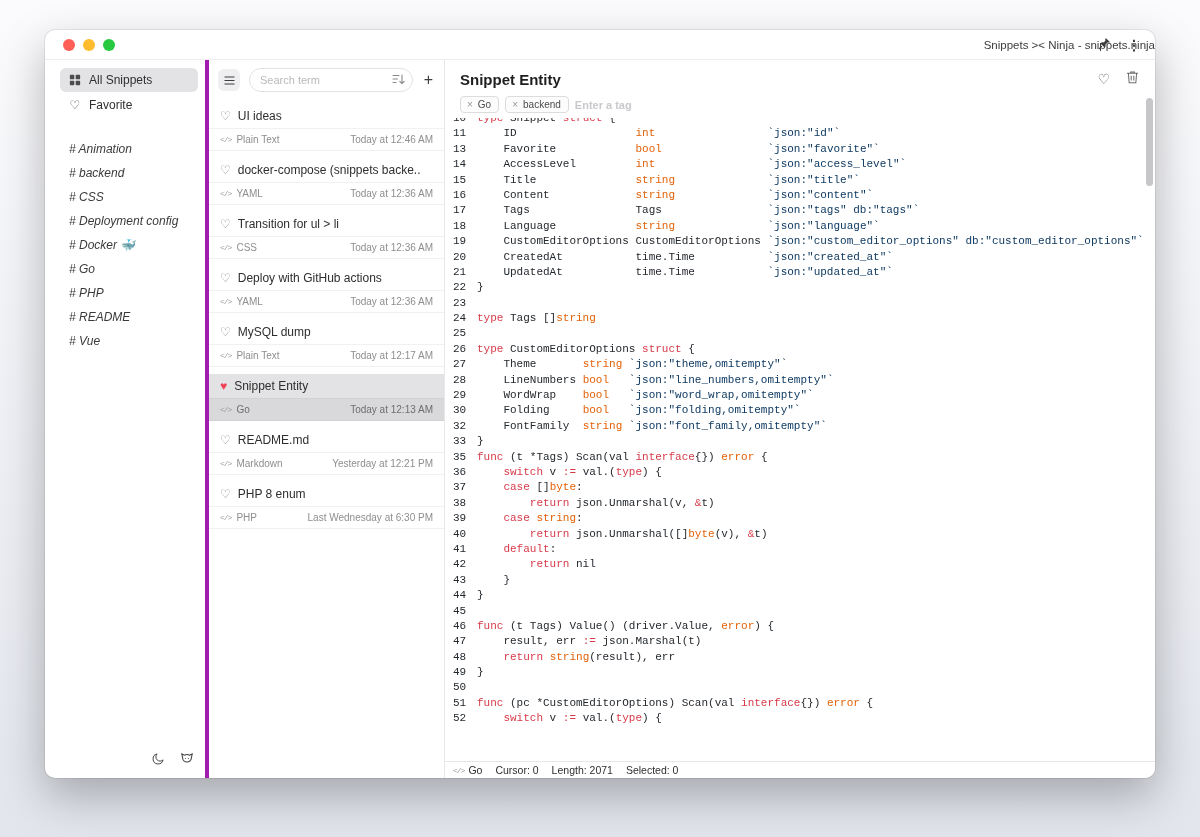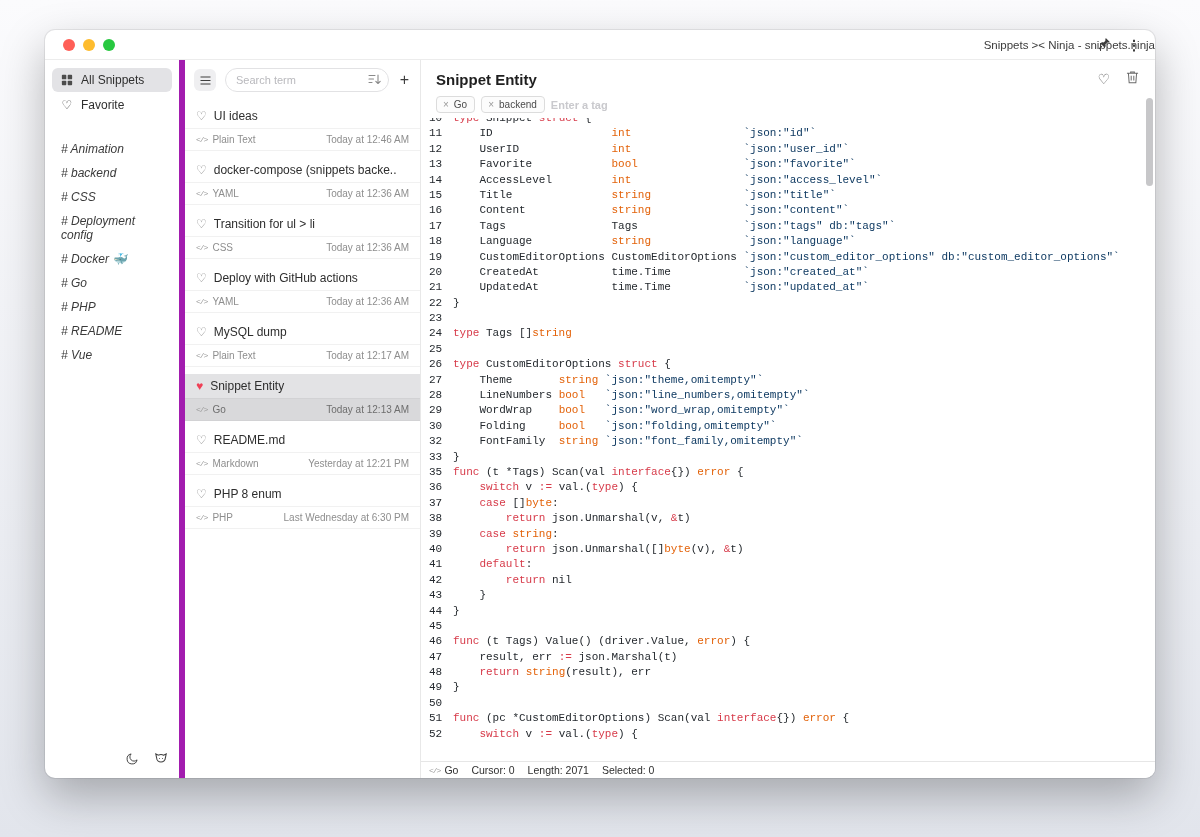--- a/index.html
+++ b/index.html
@@ -7,21 +7,21 @@
   body{background:linear-gradient(180deg,#fbfbfd 0%,#e2e5ec 100%);font-family:"Liberation Sans",sans-serif;}
   .window{position:absolute;left:45px;top:30px;width:1110px;height:748px;background:#fff;border-radius:10px;
     box-shadow:0 18px 45px rgba(0,0,0,.28),0 0 0 1px rgba(0,0,0,.07);overflow:hidden;display:flex;flex-direction:column;}
   .titlebar{height:30px;flex:none;display:flex;align-items:center;position:relative;border-bottom:1px solid #ececec;}
   .traffic{display:flex;gap:8px;position:absolute;left:18px;top:9px;}
   .tl{width:12px;height:12px;border-radius:50%;background:#ccc;}
   .window-title{flex:1;text-align:right;font-size:11.5px;color:#3c3c3c;}
   .tb-actions{position:absolute;right:14px;top:0;height:30px;display:flex;align-items:center;gap:16px;color:#3d3d3d;}
   .kebab{font-size:14px;font-weight:bold;line-height:1;}
   .main{flex:1;display:flex;min-height:0;}
-  .sidebar{width:140px;flex:none;border-right:6px solid #a21caf;padding-top:7px;position:relative;}
+  .sidebar{width:164px;flex:none;border-right:4px solid #a21caf;padding-top:7px;position:relative;padding-left:8px;}
   .side-item{margin:1px 7px;padding:5px 8px;border-radius:6px;display:flex;align-items:center;gap:7px;font-size:12px;color:#2f2f2f;}
   .side-item.selected{background:#e3e3e6;}
   .side-icon{width:14px;height:14px;color:#4c4c4c;flex:none;display:flex;align-items:center;justify-content:center;font-size:12px;line-height:1;}
   .tag-list{margin-top:20px;font-style:italic;}
   .side-tag{padding:5px 16px;font-size:12px;color:#3a3a3a;}
   .sidebar-footer{position:absolute;bottom:8px;right:8px;display:flex;gap:9px;}
   .foot-btn{width:20px;height:20px;display:flex;align-items:center;justify-content:center;color:#3f3f3f;}
   .listpanel{width:236px;flex:none;border-right:1px solid #e8e8e8;display:flex;flex-direction:column;min-height:0;}
   .list-toolbar{flex:none;display:flex;align-items:center;gap:9px;padding:8px 9px 10px;}
   .menu-btn{width:22px;height:22px;border-radius:6px;background:#efeff1;display:flex;align-items:center;justify-content:center;flex:none;}
@@ -256,21 +256,20 @@
           <span class="chip">
             <span class="chip-x">×</span>
             <span>backend</span>
           </span>
           <input class="tag-input" placeholder="Enter a tag" style="">
       </div>
       <div class="code-area">
         <div class="code-inner">
             <div class="code-line"><span class="gutter">10</span><span class="code-text"><span class="tok-k">type</span><span class="tok-p"> Snippet </span><span class="tok-k">struct</span><span class="tok-p"> {</span></span></div>
             <div class="code-line"><span class="gutter">11</span><span class="code-text"><span class="tok-p">    ID                  </span><span class="tok-t">int</span><span class="tok-p">                 </span><span class="tok-s">`json:"id"`</span></span></div>
-            <div class="code-line"><span class="gutter">12</span><span class="code-text"><span class="tok-p">    UserID              </span><span class="tok-t">int</span><span class="tok-p">                 </span><span class="tok-s">`json:"user_id"`</span></span></div>
             <div class="code-line"><span class="gutter">13</span><span class="code-text"><span class="tok-p">    Favorite            </span><span class="tok-t">bool</span><span class="tok-p">                </span><span class="tok-s">`json:"favorite"`</span></span></div>
             <div class="code-line"><span class="gutter">14</span><span class="code-text"><span class="tok-p">    AccessLevel         </span><span class="tok-t">int</span><span class="tok-p">                 </span><span class="tok-s">`json:"access_level"`</span></span></div>
             <div class="code-line"><span class="gutter">15</span><span class="code-text"><span class="tok-p">    Title               </span><span class="tok-t">string</span><span class="tok-p">              </span><span class="tok-s">`json:"title"`</span></span></div>
             <div class="code-line"><span class="gutter">16</span><span class="code-text"><span class="tok-p">    Content             </span><span class="tok-t">string</span><span class="tok-p">              </span><span class="tok-s">`json:"content"`</span></span></div>
             <div class="code-line"><span class="gutter">17</span><span class="code-text"><span class="tok-p">    Tags                Tags                </span><span class="tok-s">`json:"tags" db:"tags"`</span></span></div>
             <div class="code-line"><span class="gutter">18</span><span class="code-text"><span class="tok-p">    Language            </span><span class="tok-t">string</span><span class="tok-p">              </span><span class="tok-s">`json:"language"`</span></span></div>
             <div class="code-line"><span class="gutter">19</span><span class="code-text"><span class="tok-p">    CustomEditorOptions CustomEditorOptions </span><span class="tok-s">`json:"custom_editor_options" db:"custom_editor_options"`</span></span></div>
             <div class="code-line"><span class="gutter">20</span><span class="code-text"><span class="tok-p">    CreatedAt           time.Time           </span><span class="tok-s">`json:"created_at"`</span></span></div>
             <div class="code-line"><span class="gutter">21</span><span class="code-text"><span class="tok-p">    UpdatedAt           time.Time           </span><span class="tok-s">`json:"updated_at"`</span></span></div>
             <div class="code-line"><span class="gutter">22</span><span class="code-text"><span class="tok-p">}</span></span></div>

